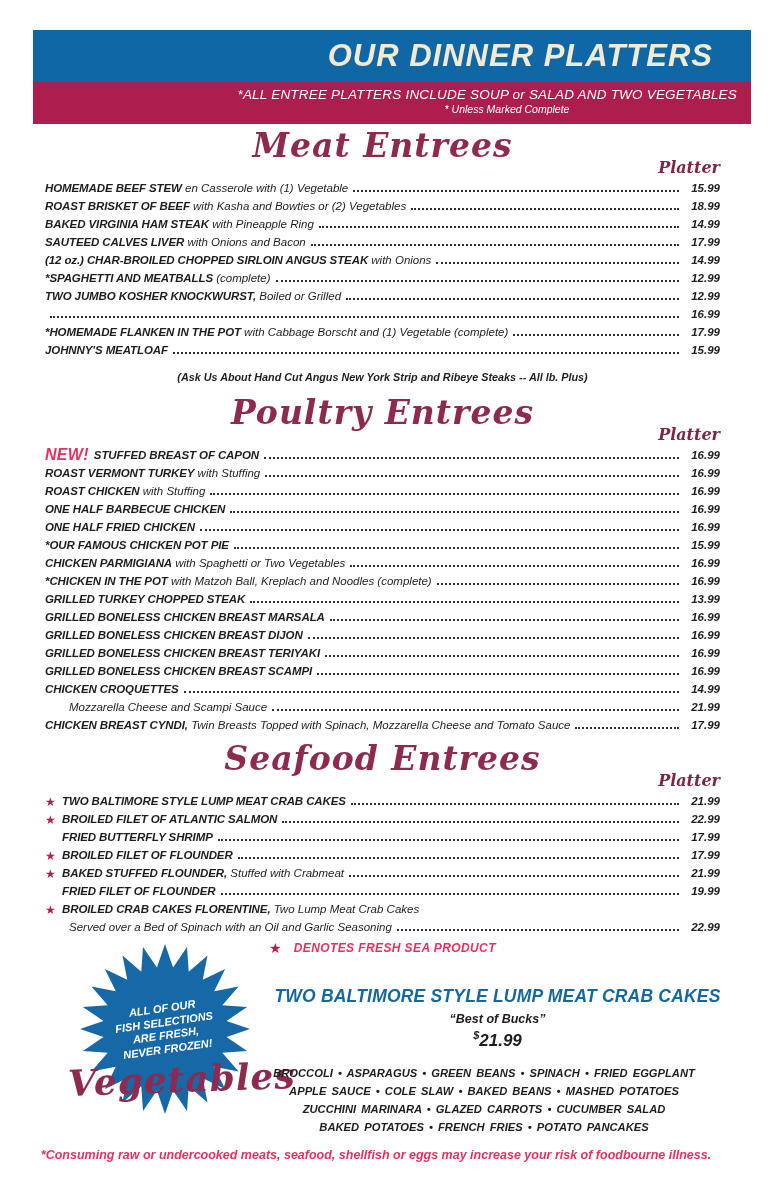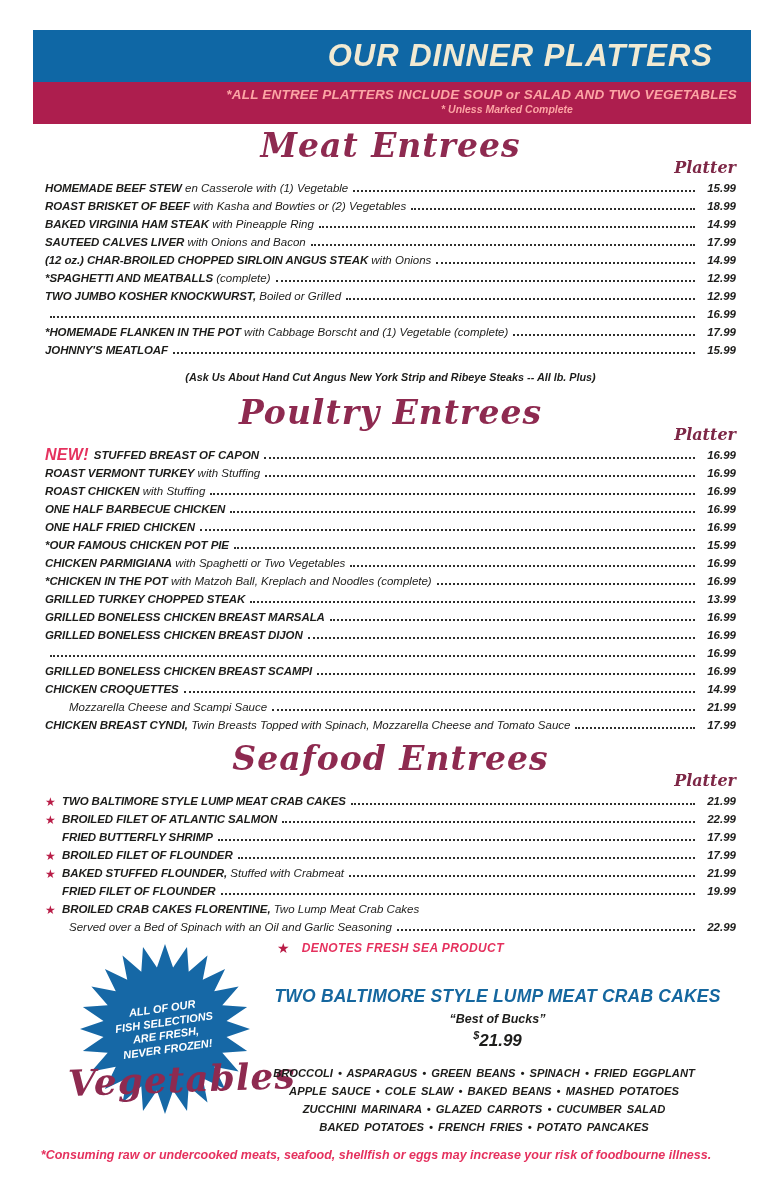--- a/index.html
+++ b/index.html
@@ -4,25 +4,25 @@
 <style>
   html,body{margin:0;padding:0;background:#fff;}
   .page{position:relative;width:768px;height:1191px;background:#ffffff;overflow:hidden;
         font-family:"Liberation Sans",sans-serif;color:#1d1d1b;}
   
   .bar-blue{position:absolute;left:33px;right:17px;top:30px;height:52px;background:#0f67a5;
             display:flex;align-items:center;justify-content:flex-end;}
   .bar-blue .title{color:#f2ead2;font-size:31px;font-weight:700;font-style:italic;
                    letter-spacing:1px;padding-right:38px;white-space:nowrap;}
   .bar-red{position:absolute;left:33px;right:17px;top:82px;height:42px;background:#ad1e4e;
-           color:#fca5a5;font-style:italic;font-weight:700;}
+           color:#ffffff;font-style:italic;font-weight:400;}
   .bar-red .l1{text-align:right;padding:5px 14px 0 0;font-size:13.5px;letter-spacing:.2px;}
   .bar-red .l2{text-align:center;padding-left:230px;font-size:10.5px;margin-top:1px;}
   
-  .sections{position:absolute;left:45px;right:32px;top:126px;}
+  .sections{position:absolute;left:45px;right:48px;top:126px;}
   .sec-head{text-align:center;font-family:"DejaVu Serif",serif;font-style:italic;font-weight:700;
             font-size:33px;color:#8e2a50;letter-spacing:1px;line-height:40px;}
   .platter{text-align:right;font-family:"DejaVu Serif",serif;font-style:italic;font-weight:700;
            font-size:16px;color:#7d2746;line-height:15px;margin-top:-6px;margin-bottom:3px;}
   .row{display:flex;align-items:flex-end;height:18px;font-size:11.5px;font-style:italic;
        line-height:15px;white-space:nowrap;}
   .row .nm b{font-weight:700;letter-spacing:-0.1px;}
   .row .nm .desc{font-weight:400;}
   .row .dots{flex:1;border-bottom:2px dotted #2e2e2c;margin:0 3px 4px 5px;min-width:12px;}
   .row .price{font-weight:700;min-width:38px;text-align:right;}
@@ -186,20 +186,21 @@
             <span class="nm"><b>GRILLED BONELESS CHICKEN BREAST MARSALA</b></span>
             <span class="dots"></span>
             <span class="price">16.99</span>
           </div>
           <div class="row">
             <span class="nm"><b>GRILLED BONELESS CHICKEN BREAST DIJON</b></span>
             <span class="dots"></span>
             <span class="price">16.99</span>
           </div>
           <div class="row">
+            <span class="nm"><b>GRILLED BONELESS CHICKEN BREAST TERIYAKI</b></span>
             <span class="dots"></span>
             <span class="price">16.99</span>
           </div>
           <div class="row">
             <span class="nm"><b>GRILLED BONELESS CHICKEN BREAST SCAMPI</b></span>
             <span class="dots"></span>
             <span class="price">16.99</span>
           </div>
           <div class="row">
             <span class="nm"><b>CHICKEN CROQUETTES</b></span>

